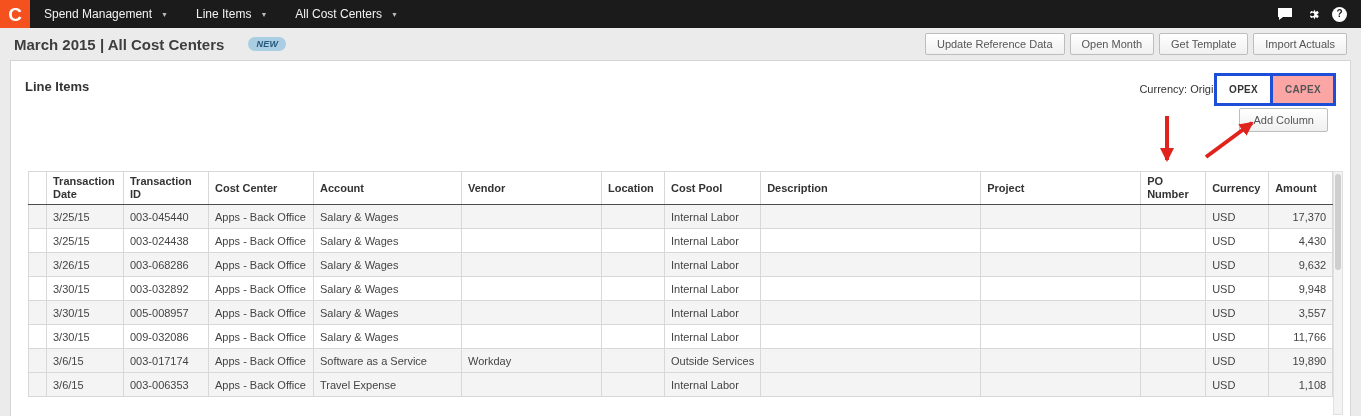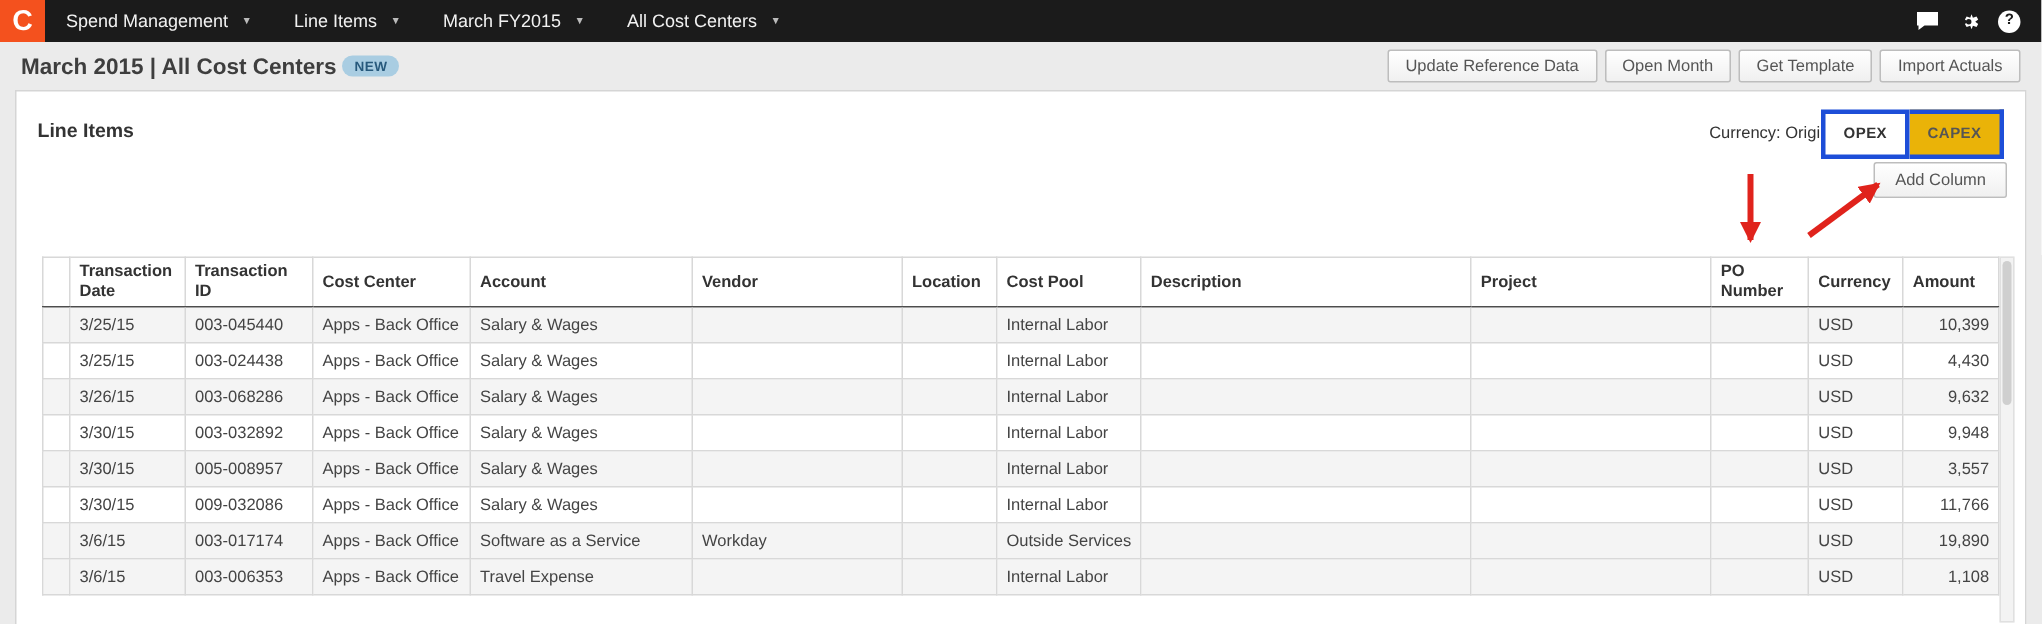--- a/index.html
+++ b/index.html
@@ -33,22 +33,22 @@
     font-size:10px; font-weight:bold; display:flex; align-items:center; justify-content:center;
   }
 
   
   .page-header {
     position:absolute; top:28px; left:0; right:0; height:32px;
     display:flex; align-items:center; padding:0 14px;
   }
   .page-title { font-size:15px; font-weight:bold; color:#3e3e3e; }
   .badge {
-    margin-left:4px; background:#a9cde2; color:#27597c;
-    font-size:9px; font-weight:bold; padding:2px 8px; border-radius:9px; letter-spacing:.3px;
+    margin-left:24px; background:#a9cde2; color:#27597c;
+    font-size:9px; font-weight:bold; padding:2px 8px; border-radius:9px; letter-spacing:.3px;font-style:italic;
   }
   .header-buttons { margin-left:auto; display:flex; gap:5px;padding-left:36px; }
   .btn {
     font-family:inherit; font-size:11px; color:#555;
     background:linear-gradient(#ffffff,#f0f0f0);
     border:1px solid #bdbdbd; border-radius:2px;
     padding:4px 11px; cursor:pointer; white-space:nowrap;
   }
 
   
@@ -60,22 +60,22 @@
   .currency-select {
     position:absolute; right:112px; top:22px; font-size:11px; color:#333; cursor:pointer; white-space:nowrap;
   }
   .currency-select .caret { font-size:8px; color:#444; margin-left:2px; }
   .tabs { position:absolute; right:14px; top:12px; display:flex; }
   .tab {
     font-size:10px; font-weight:bold; padding:8px 12px; border:3px solid #1d4ed8;
     cursor:pointer; letter-spacing:.3px;
   }
   .tab.active { background:#fff; color:#333; position:relative; z-index:2; }
-  .tab.inactive { background:#eab308; color:#555; border-left:none; }
-  .add-col { position:absolute; right:12px; top:47px; padding:5px 13px; }
+  .tab.inactive { background:#fca5a5; color:#555; border-left:none; }
+  .add-col { position:absolute; right:22px; top:47px; padding:5px 13px; }
 
   
   .grid {
     position:absolute; left:17px; top:110px;
     border-collapse:collapse; table-layout:fixed; font-size:11px;
     border:1px solid #a9a9a9; background:#fff;
   }
   .grid th, .grid td {
     border:1px solid #d8d8d8; overflow:hidden; white-space:nowrap; text-overflow:ellipsis;
   }
@@ -108,24 +108,20 @@
 
 <div class="topbar">
   <div class="logo">C</div>
   <div class="nav-menus" id="nav-menus">
       <div class="nav-item">
         <span>Spend Management</span>
         <span class="caret" style="font-size: 7px; vertical-align: middle; margin-left: 3px;">▼</span>
       </div>
       <div class="nav-item">
         <span>Line Items</span>
-        <span class="caret" style="font-size: 7px; vertical-align: middle; margin-left: 3px;">▼</span>
-      </div>
-      <div class="nav-item">
-        <span>March FY2015</span>
         <span class="caret" style="font-size: 7px; vertical-align: middle; margin-left: 3px;">▼</span>
       </div>
       <div class="nav-item">
         <span>All Cost Centers</span>
         <span class="caret" style="font-size: 7px; vertical-align: middle; margin-left: 3px;">▼</span>
       </div>
     </div>
   <div class="topbar-right">
     <span class="tb-icon">
       <svg width="16" height="14" viewBox="0 0 16 14">
@@ -209,21 +205,21 @@
           <td>003-045440</td>
           <td>Apps - Back Office</td>
           <td>Salary &amp; Wages</td>
           <td></td>
           <td></td>
           <td>Internal Labor</td>
           <td></td>
           <td></td>
           <td></td>
           <td>USD</td>
-          <td class="num">10,399</td>
+          <td class="num">17,370</td>
         </tr>
         <tr class="even">
           <td></td>
           <td>3/25/15</td>
           <td>003-024438</td>
           <td>Apps - Back Office</td>
           <td>Salary &amp; Wages</td>
           <td></td>
           <td></td>
           <td>Internal Labor</td>

